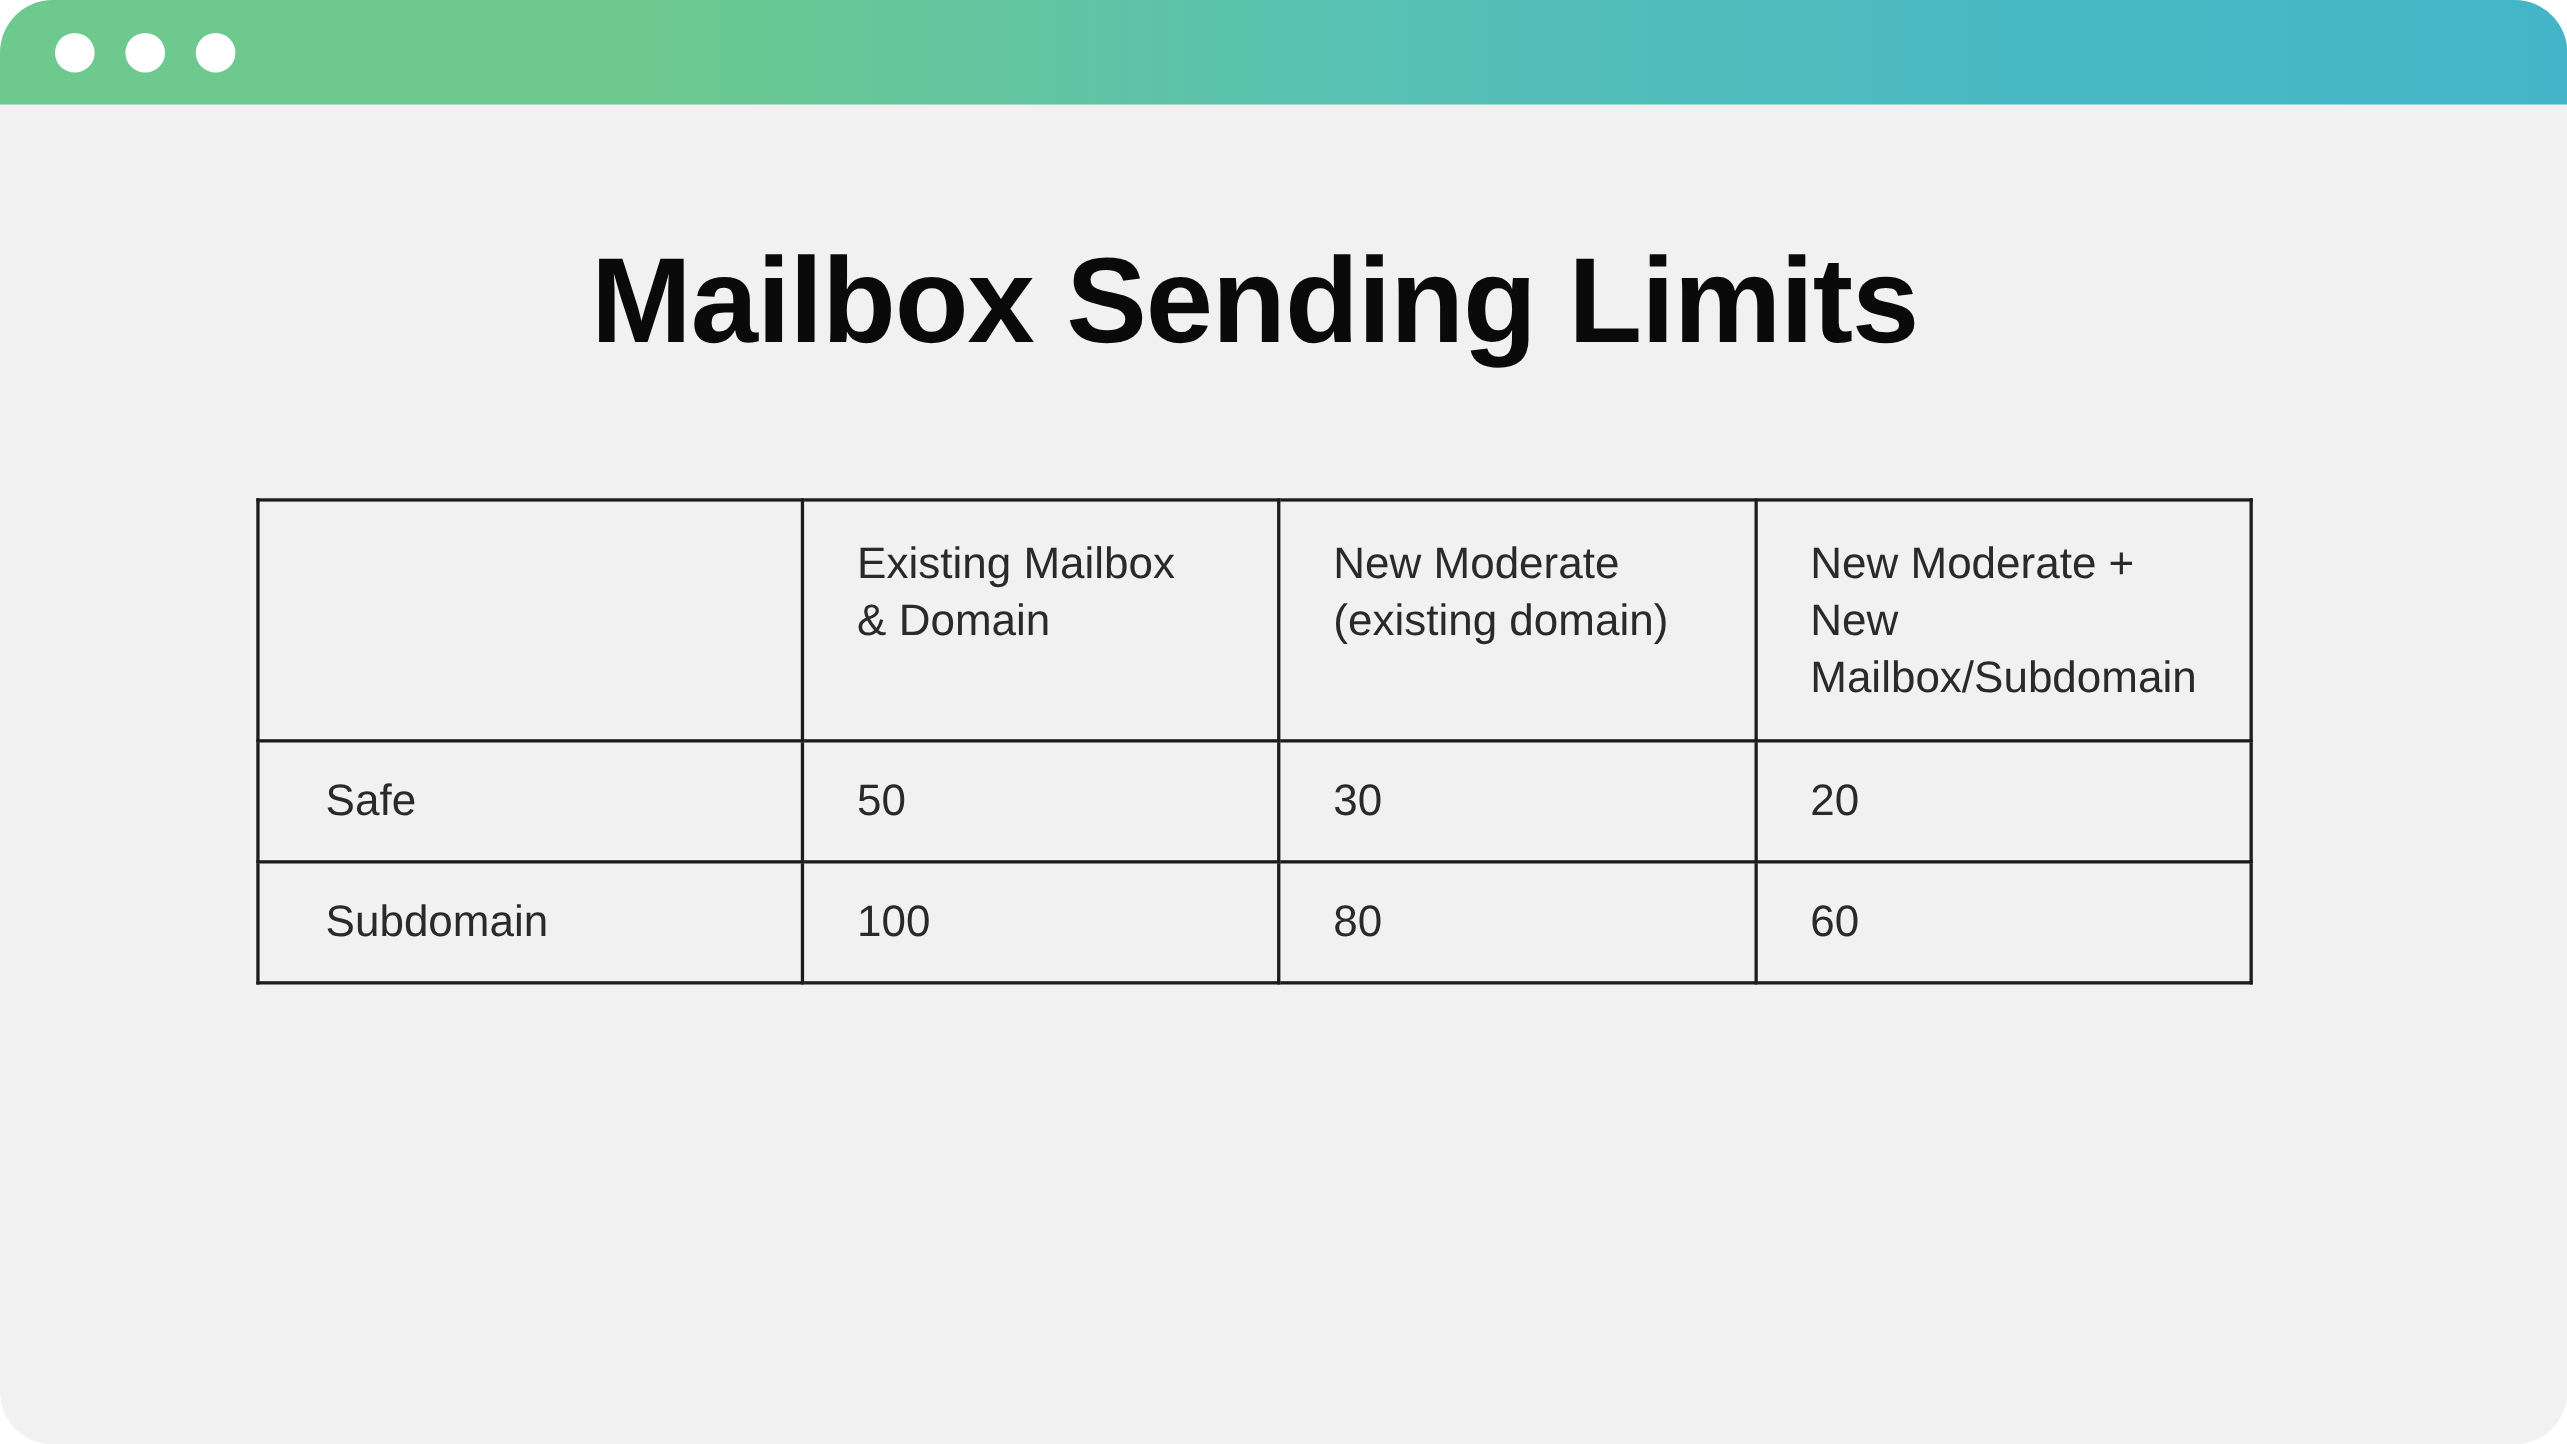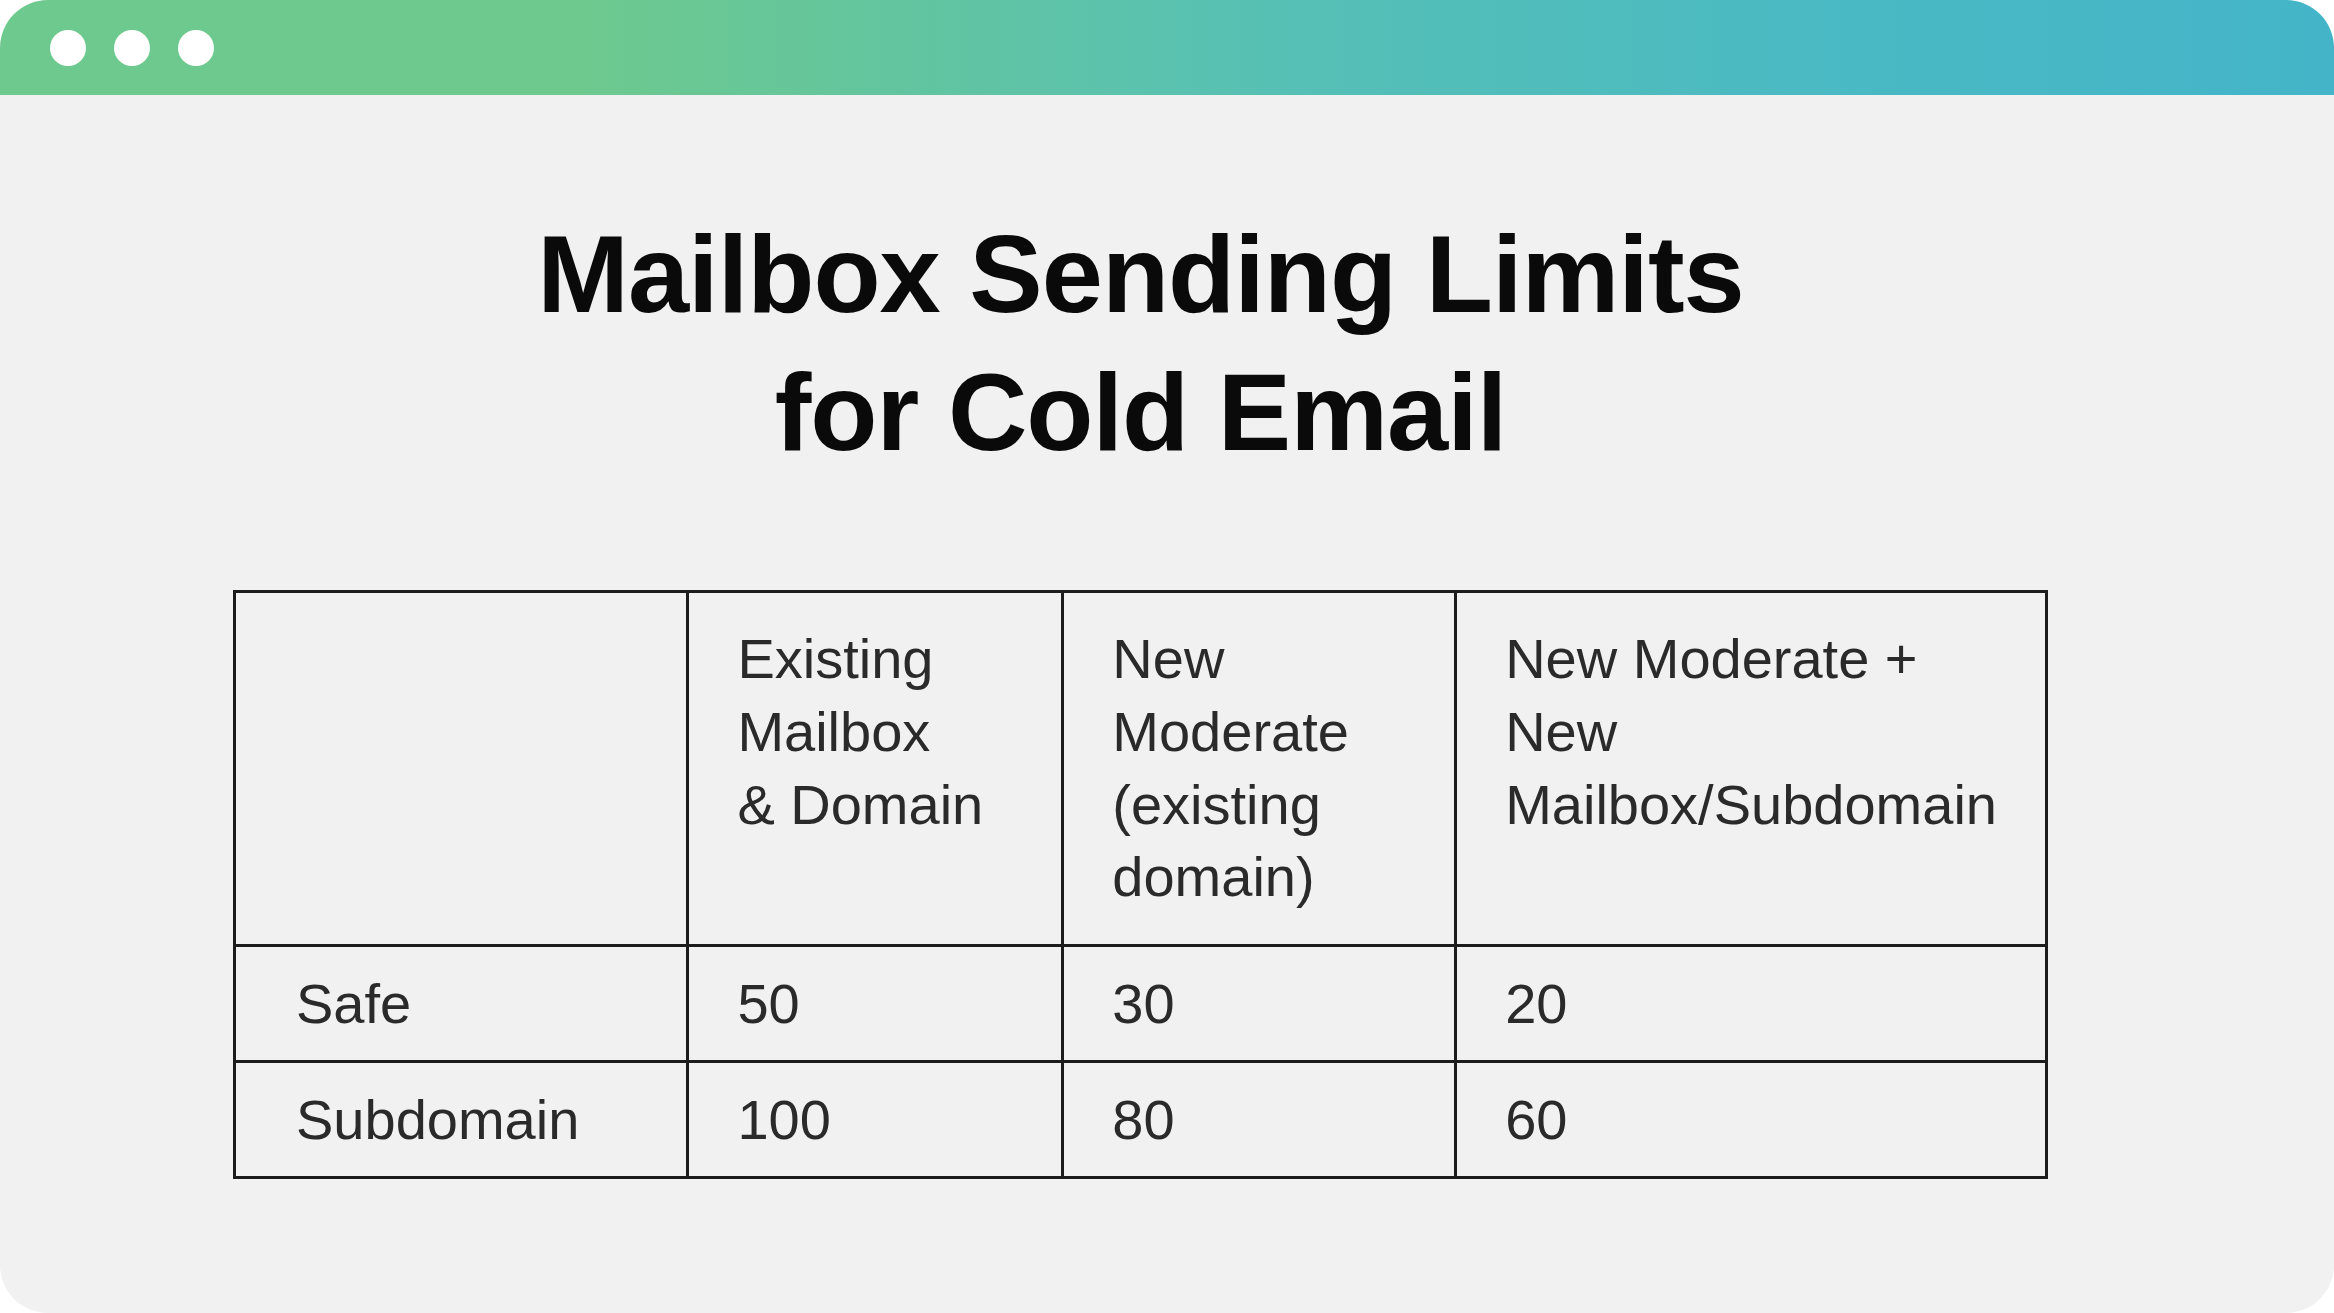--- a/index.html
+++ b/index.html
@@ -63,21 +63,21 @@
       border-collapse: collapse;
       width: 1815px;
       margin: 0 auto;
     }
 
     .data-table th,
     .data-table td {
       border: 3px solid #1c1c1c;
       padding: 24px 48px;
       text-align: left;
-      font-size: 56px;
+      font-size: 40px;
       color: #2a2a2a;
       font-weight: 400;
     }
 
     .data-table thead th {
       font-weight: 400;
       line-height: 1.3;
       padding: 30px 48px 30px 48px;
       vertical-align: top;
       height: 200px;
@@ -111,21 +111,20 @@
     <div class="window-controls">
       <div class="dot"></div>
       <div class="dot"></div>
       <div class="dot"></div>
     </div>
   </div>
 
   <div class="content">
     <h1 class="title">
       <span>Mailbox Sending Limits</span><br>
-      <span>for Cold Email</span>
     </h1>
 
     <table class="data-table">
       <thead>
         <tr>
           <th></th>
           <th>
             <span>Existing Mailbox</span><br>
             <span>&amp; Domain</span>
           </th>

